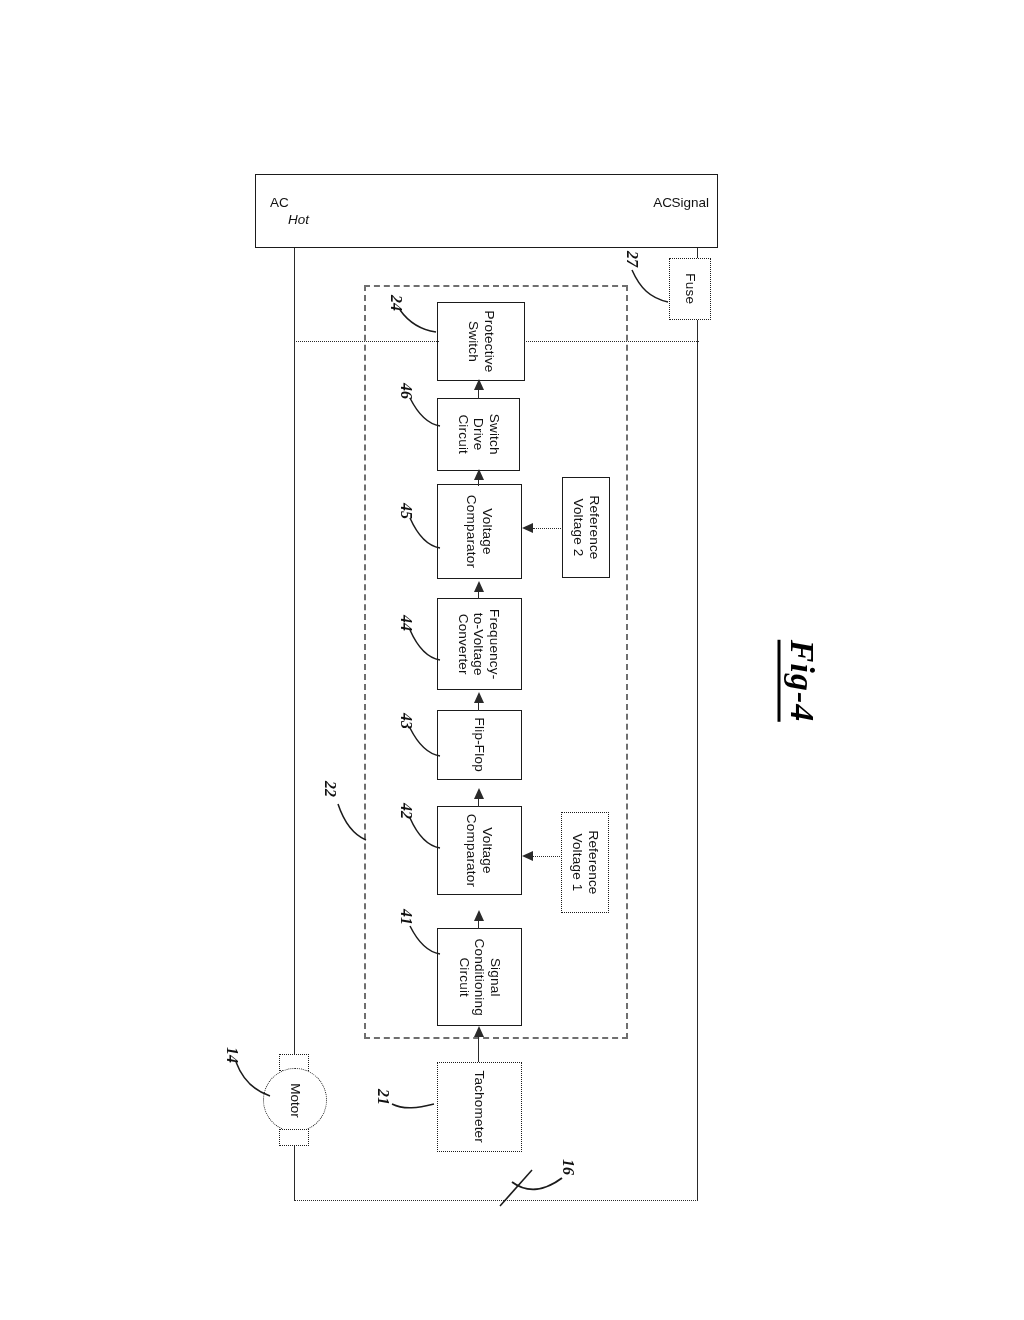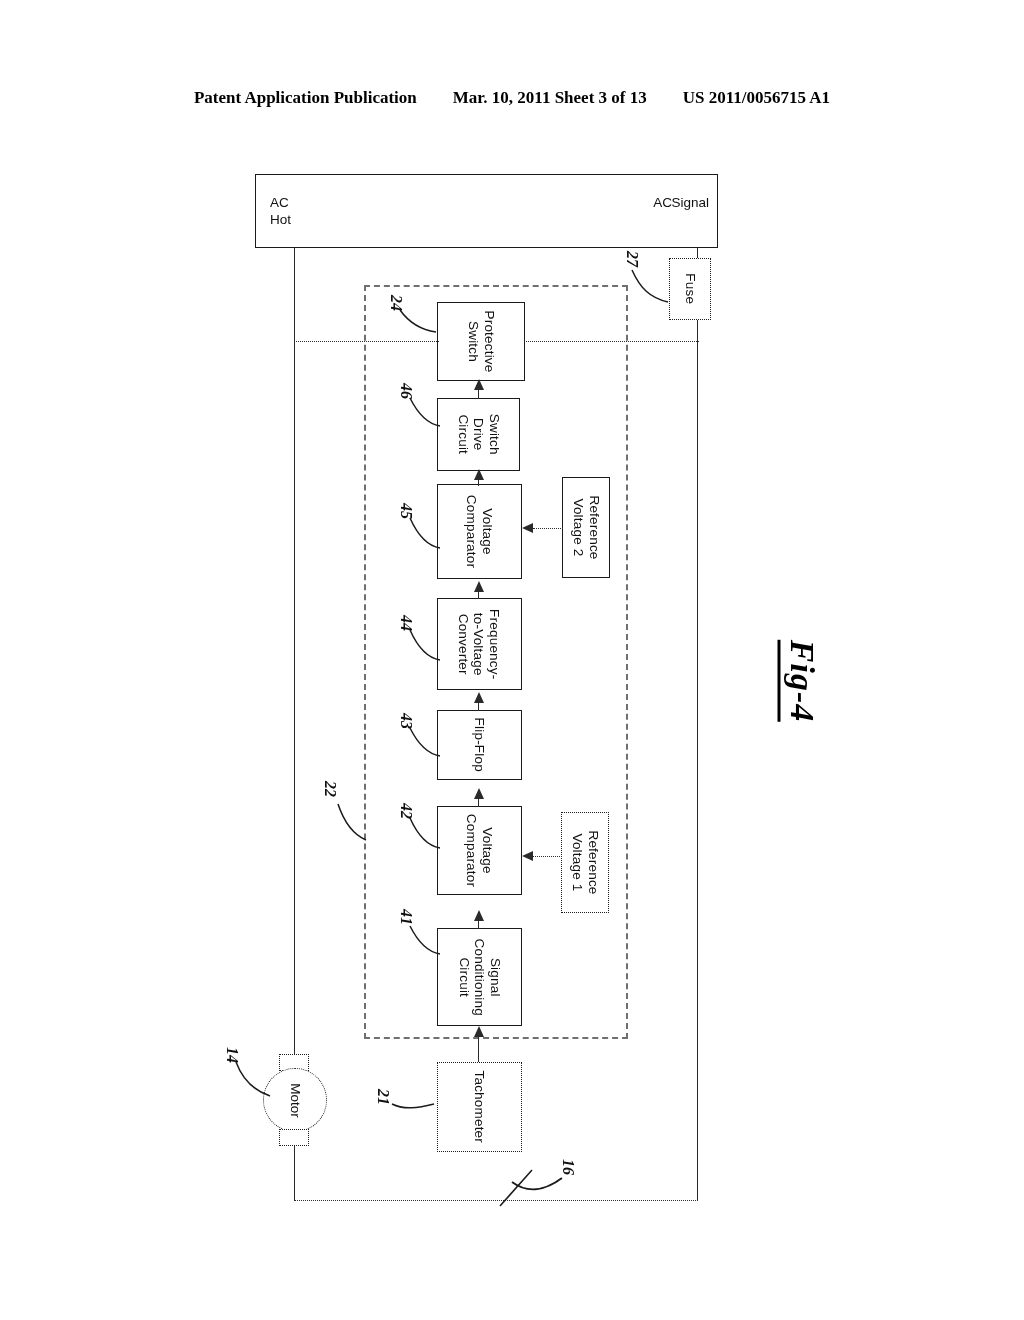--- a/index.html
+++ b/index.html
@@ -176,29 +176,24 @@
     border-bottom: 3px solid #000;
     padding-bottom: 2px;
     white-space: nowrap;
   }
 </style>
 </head>
 <body>
 
 <div id="page">
 
-  <div id="hdr">
-    <span class="seg g1">Patent Application Publication</span>
-    <span class="seg g2">Mar. 10, 2011  Sheet 3 of 13</span>
-    <span class="seg g3">US 2011/0056715 A1</span>
-  </div>
 
   <div id="acbar">
     <div class="acl" style="left:14px; top:20px;">AC</div>
-    <div class="acl" style="left:14px; top:37px;">Hot</div>
+    <div class="acl" style="left:32px; top:37px;font-style:italic;">Hot</div>
     <div class="acl" style="right:45px; top:20px;">AC</div>
     <div class="acl" style="right:8px; top:20px;">Signal</div>
   </div>
 
   <div class="wire wv" style="left:294px; top:248px; height:952px;"></div>
 
   <div class="wire dotline" style="left:294px; top:1200px; width:404px;"></div>
 
   <div class="wire wv" style="left:697px; top:248px; height:10px;"></div>
   <div class="wire wv" style="left:697px; top:320px; height:881px;"></div>

